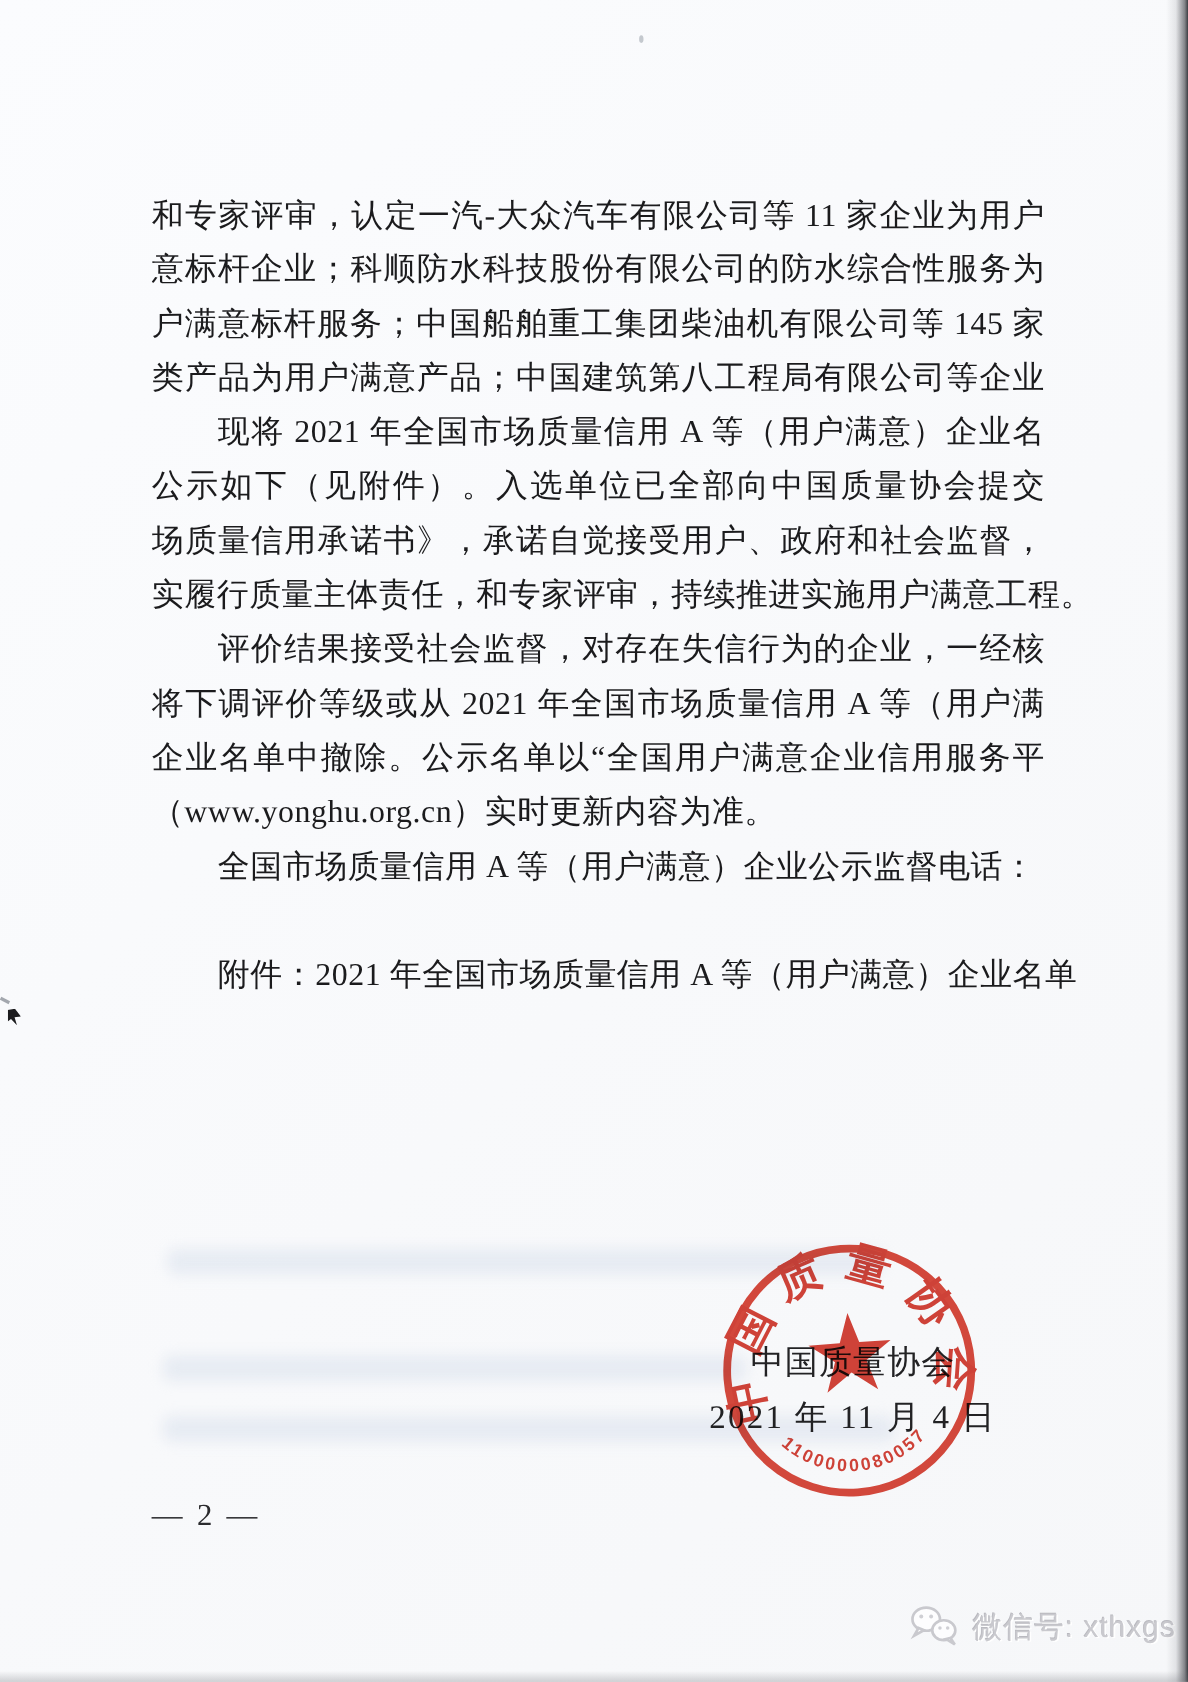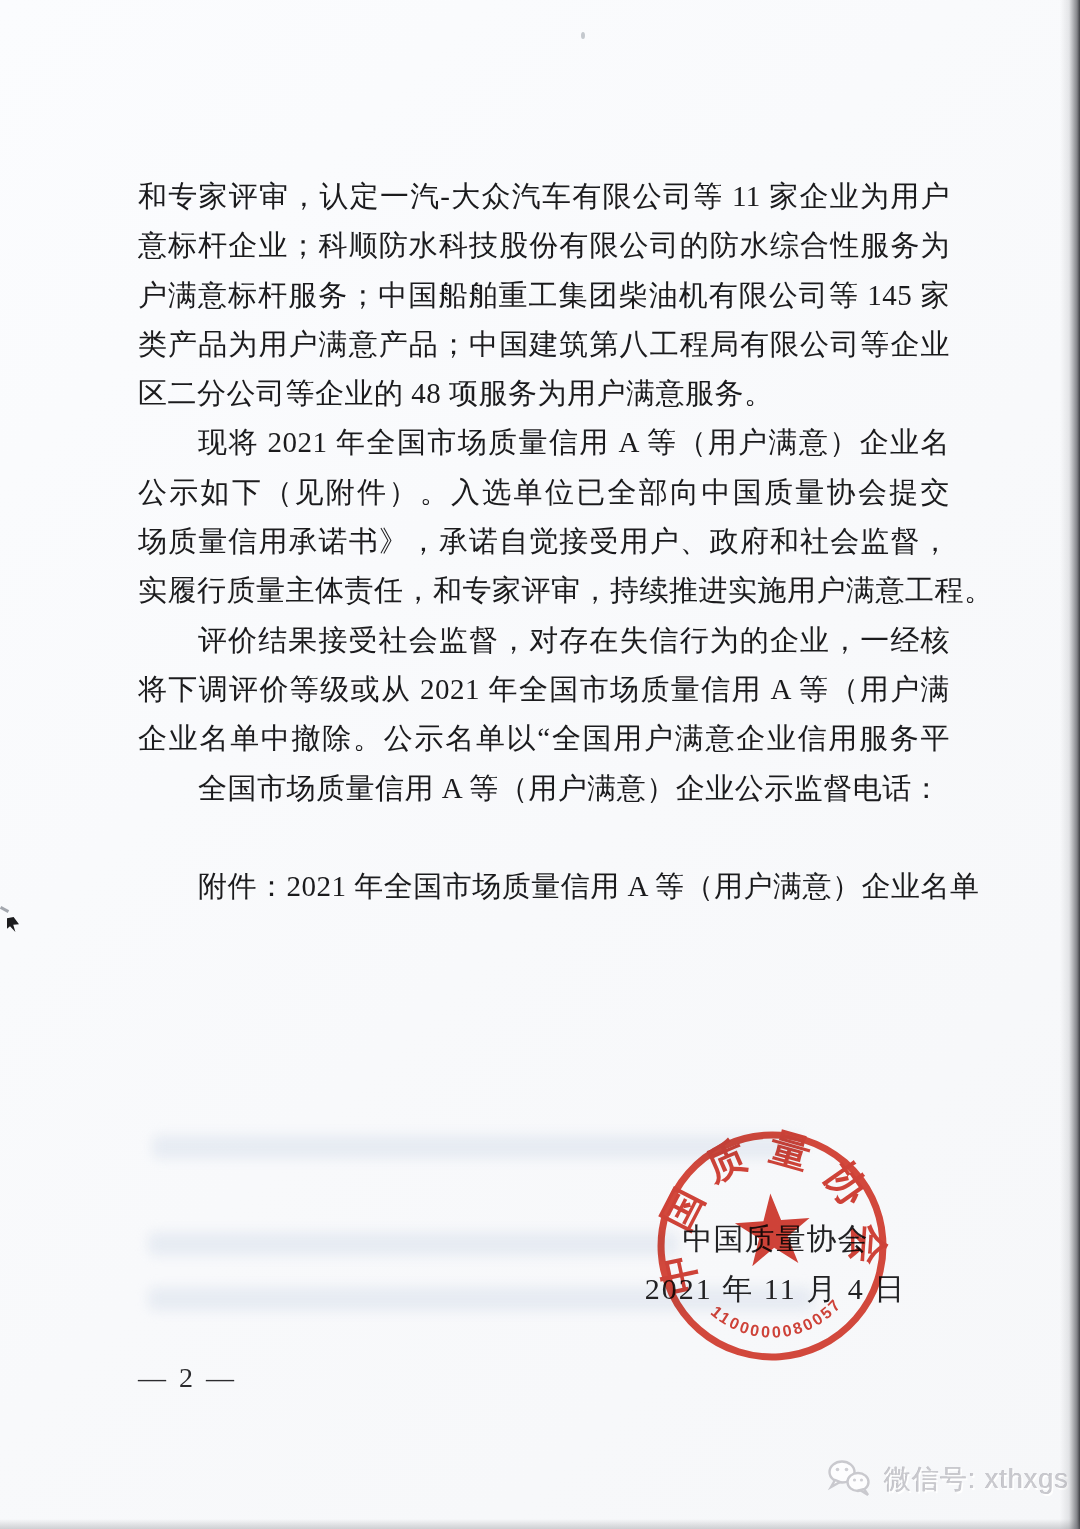--- a/index.html
+++ b/index.html
@@ -63,28 +63,28 @@
 
   <div class="ghost g1"></div>
   <div class="ghost g2"></div>
   <div class="ghost g3"></div>
 
   <div class="doc-body">
     <div class="line j">和专家评审，认定一汽-大众汽车有限公司等 11 家企业为用户满</div>
     <div class="line j">意标杆企业；科顺防水科技股份有限公司的防水综合性服务为用</div>
     <div class="line j">户满意标杆服务；中国船舶重工集团柴油机有限公司等 145 家企</div>
     <div class="line j">类产品为用户满意产品；中国建筑第八工程局有限公司等企业的</div>
-    <div class="line">区二分公司等企业的 48 项服务为用户满意服务。</div>
     <div class="line j ind">现将 2021 年全国市场质量信用 A 等（用户满意）企业名单</div>
     <div class="line j">公示如下（见附件）。入选单位已全部向中国质量协会提交《市</div>
     <div class="line j">场质量信用承诺书》，承诺自觉接受用户、政府和社会监督，切</div>
     <div class="line">实履行质量主体责任，和专家评审，持续推进实施用户满意工程。</div>
     <div class="line j ind">评价结果接受社会监督，对存在失信行为的企业，一经核实，</div>
     <div class="line j">将下调评价等级或从 2021 年全国市场质量信用 A 等（用户满意）</div>
     <div class="line j">企业名单中撤除。公示名单以“全国用户满意企业信用服务平台”</div>
+    <div class="line">（www.yonghu.org.cn）实时更新内容为准。</div>
     <div class="line ind">全国市场质量信用 A 等（用户满意）企业公示监督电话：</div>
     <div class="line ind att">附件：2021 年全国市场质量信用 A 等（用户满意）企业名单</div>
   </div>
 
   <div class="signature">
     <div class="sig-org">中国质量协会</div>
     <div class="sig-date">2021 年 11 月 4 日</div>
   </div>
 
   <svg class="seal" viewBox="0 0 234 234">

